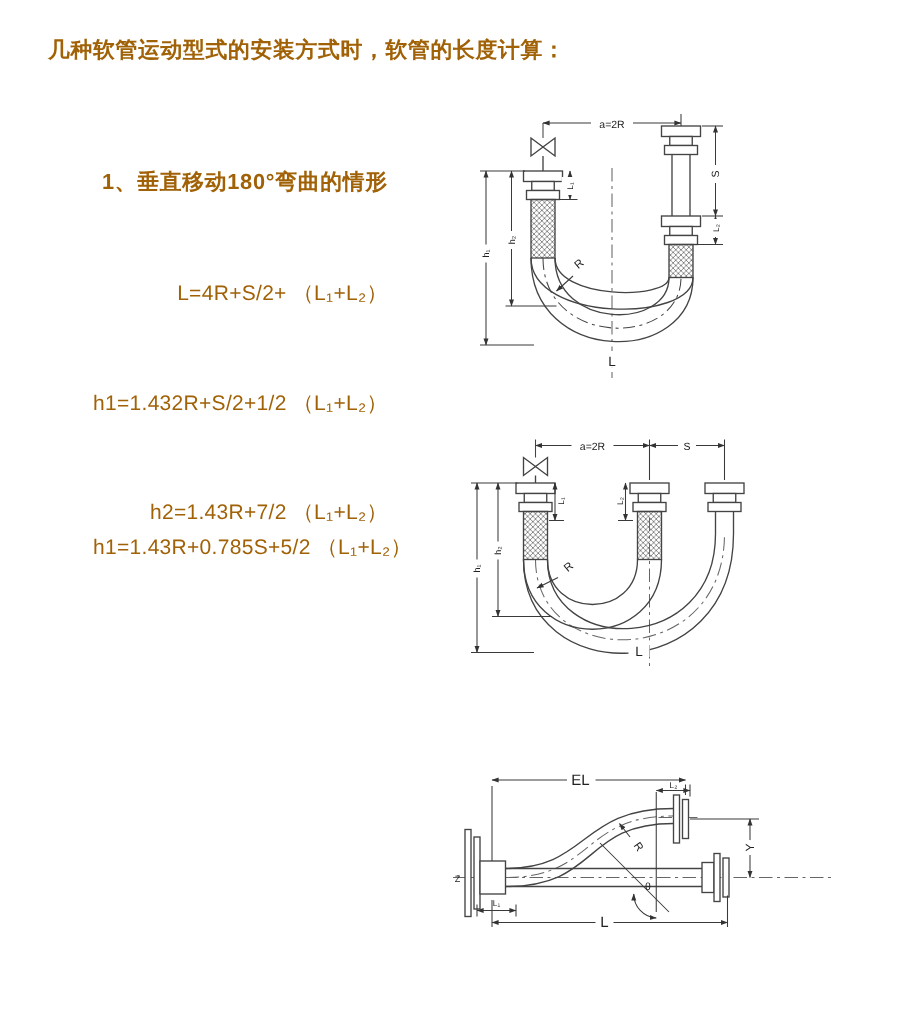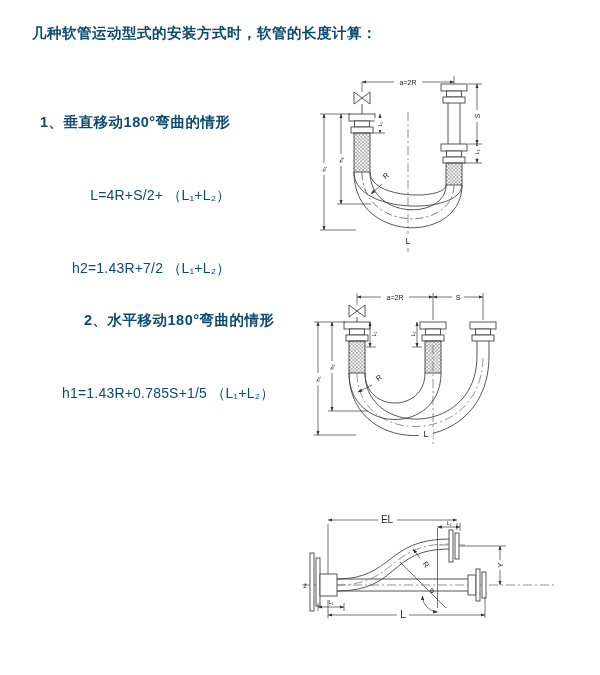--- a/index.html
+++ b/index.html
@@ -1,17 +1,17 @@
 <!DOCTYPE html>
 <html><head>
 <meta charset="utf-8">
 <style>
   html,body{margin:0;padding:0;background:#fff;}
   .page{position:relative;width:600px;height:675px;background:#ffffff;
-        font-family:"Liberation Sans",sans-serif;color:#0c4a6e;overflow:hidden;}
+        font-family:"Liberation Sans",sans-serif;color:#a16207;overflow:hidden;}
   .title{position:absolute;left:32px;top:24px;font-size:14.5px;font-weight:bold;letter-spacing:.5px;}
   .sec{position:absolute;left:40px;text-align:right;}
   #sec1{top:108px}#sec2{top:306px}#sec3{top:521px}
   .heading{font-size:14.5px;font-weight:bold;line-height:29px;letter-spacing:.5px;white-space:nowrap;}
   .formula{font-size:14px;line-height:29px;padding-left:22px;letter-spacing:.2px;white-space:nowrap;margin-top:44px;}
   svg.diag{position:absolute;}
   svg text{font-family:"Liberation Sans",sans-serif;fill:#222;}
   .obj{stroke:#444;stroke-width:.9;fill:none;}
   .dim{stroke:#3a3a3a;stroke-width:.7;fill:none;}
   .cl{stroke:#666;stroke-width:.7;fill:none;stroke-dasharray:9,3,2,3;}
@@ -30,20 +30,21 @@
   </defs>
 </svg>
 
 <div class="page">
 
   <div class="title">几种软管运动型式的安装方式时，软管的长度计算：</div>
 
   <div class="sec" id="sec1">
     <div class="heading">1、垂直移动180°弯曲的情形</div>
     <div class="formula">L=4R+S/2+ （L₁+L₂）</div>
+    <div class="formula">h1=1.432R+S/2+1/2 （L₁+L₂）</div>
     <div class="formula">h2=1.43R+7/2 （L₁+L₂）</div>
   </div>
 
   <svg class="diag" style="left:314px;top:72px" width="270" height="188" viewBox="0 0 270 188">
     <g class="cl">
       <line x1="94" y1="40" x2="94" y2="180"></line>
     </g>
     <g class="obj">
       <path d="M40,100 C40,172 148,172 148,113"></path>
       <path d="M56,100 C56,148 132,148 132,113"></path>
@@ -117,22 +118,21 @@
         <text x="0" y="1" font-size="7.5" text-anchor="middle">R</text>
         </g>
       <g transform="translate(94,170)">
           <rect x="-7" y="-8" width="14" height="11" fill="#fff"></rect>
         <text x="0" y="2" font-size="9" text-anchor="middle">L</text>
         </g>
     </g>
   </svg>
 
   <div class="sec" id="sec2">
-    <div class="heading">2、水平移动180°弯曲的情形</div>
-    <div class="formula">h1=1.43R+0.785S+1/5 （L₁+L₂）</div>
+    <div class="formula">h1=1.43R+0.785S+5/2 （L₁+L₂）</div>
   </div>
 
   <svg class="diag" style="left:308px;top:283px" width="287" height="172" viewBox="0 0 287 172">
     <g class="cl">
       <line x1="125" y1="62" x2="125" y2="162"></line>
       <path d="M49,90 C49,164 175,164 175,73"></path>
     </g>
     <g class="obj">
       <path d="M41,90 C41,152 133,152 133,90"></path>
       <path d="M57,90 C57,130 117,130 117,90"></path>

